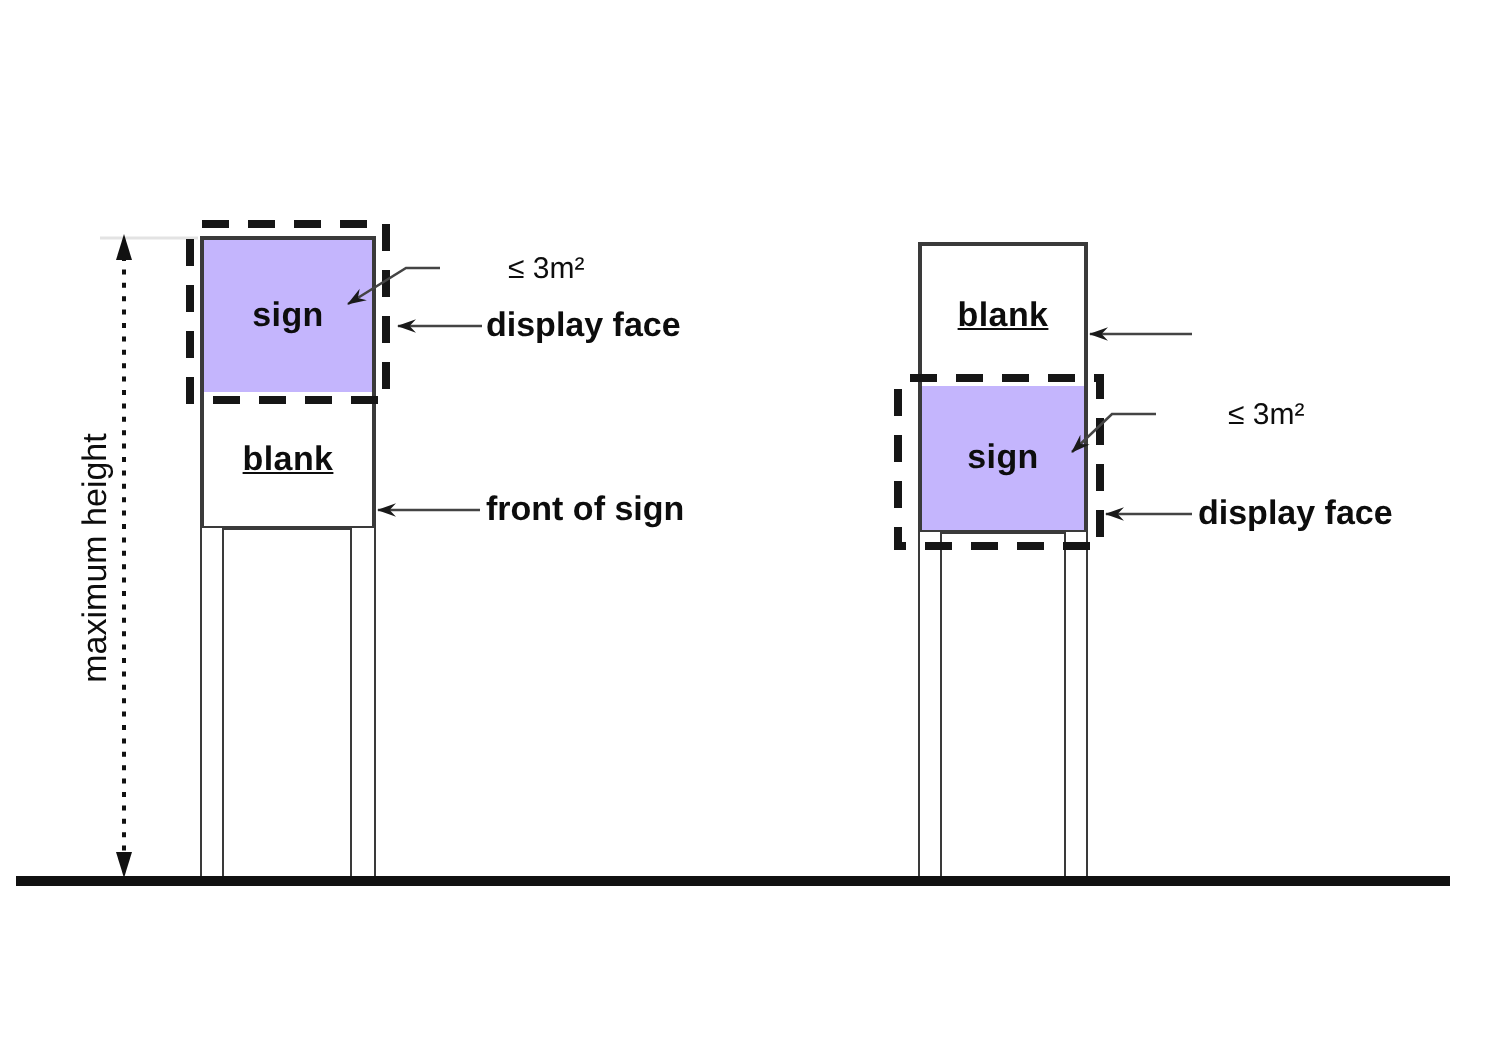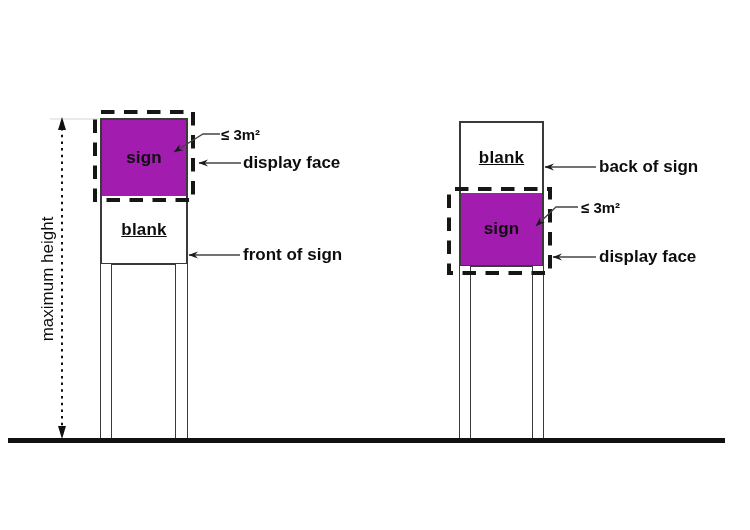--- a/index.html
+++ b/index.html
@@ -4,41 +4,41 @@
 <style>
   html,body { margin:0; padding:0; background:#fff; }
   #canvas {
     position:relative; width:750px; height:530px; background:#ffffff;
     font-family:"Liberation Sans", sans-serif; color:#0d0d0d; overflow:hidden;
   }
   .box { position:absolute; box-sizing:border-box; border:2px solid #3a3a3a;
          background:#fff; display:flex; flex-direction:column; }
   .panel { display:flex; align-items:center; justify-content:center;
            font-weight:700; font-size:17px; letter-spacing:.2px; }
-  .panel.sign { background:#a21caf; }
+  .panel.sign { background:#c4b5fd; }
   .panel.blank { background:#ffffff;text-decoration:underline; }
   .panel.grow { flex:1; }
 
   
   .box-left  { left:100px; top:118px; width:88px; height:147px; }
   .box-left  .panel.sign  { height:76px; }
   
   .box-right { left:459px; top:121px; width:85px; height:146px; }
   .box-right .panel.blank { height:70px; }
 
   .leg { position:absolute; box-sizing:border-box; background:#fff;
          border-left:1.5px solid #3a3a3a; border-right:1.5px solid #3a3a3a; }
   .leg-l1 { left:100px; top:264px; width:12px; height:175px; }
   .leg-l2 { left:175px; top:264px; width:13px; height:175px; }
   .leg-r1 { left:459px; top:266px; width:12px; height:173px; }
   .leg-r2 { left:532px; top:266px; width:12px; height:173px; }
 
   .lbl { position:absolute; white-space:nowrap; }
   .lbl.bold { font-weight:700; font-size:17px; line-height:19px; }
-  .lbl.plain { font-weight:700; font-size:15px; line-height:17px; }
+  .lbl.plain { font-weight:400; font-size:15px; line-height:17px;margin-left:33px; }
 
   .lbl-area-left     { left:221px; top:126px; }
   .lbl-dface-left    { left:243px; top:153px; }
   .lbl-front         { left:243px; top:245px;text-align:right; }
   .lbl-back          { left:599px; top:157px; }
   .lbl-area-right    { left:581px; top:199px; }
   .lbl-dface-right   { left:599px; top:247px; }
 
   .vlabel { position:absolute; left:-71px; top:268px; width:240px; height:22px;
             text-align:center; font-size:17px; font-weight:400;
@@ -72,21 +72,20 @@
   </div>
   <div class="leg leg-r1"></div>
   <div class="leg leg-r2"></div>
 
   <div class="vlabel">maximum height</div>
 
   <div class="lbl plain lbl-area-left">≤ 3m²</div>
   <div class="lbl bold  lbl-dface-left">display face</div>
   <div class="lbl bold  lbl-front">front of sign</div>
 
-  <div class="lbl bold  lbl-back">back of sign</div>
   <div class="lbl plain lbl-area-right">≤ 3m²</div>
   <div class="lbl bold  lbl-dface-right">display face</div>
 
   <svg id="overlay" width="750" height="530" viewBox="0 0 750 530">
     <defs>
       <marker id="arr" viewBox="0 0 10 8" markerWidth="10" markerHeight="8" refX="9" refY="4" orient="auto" markerUnits="userSpaceOnUse">
         <path d="M9.5,4 L0,0.6 L3.2,4 L0,7.4 Z" fill="#1a1a1a"></path>
       </marker>
     </defs>
 

